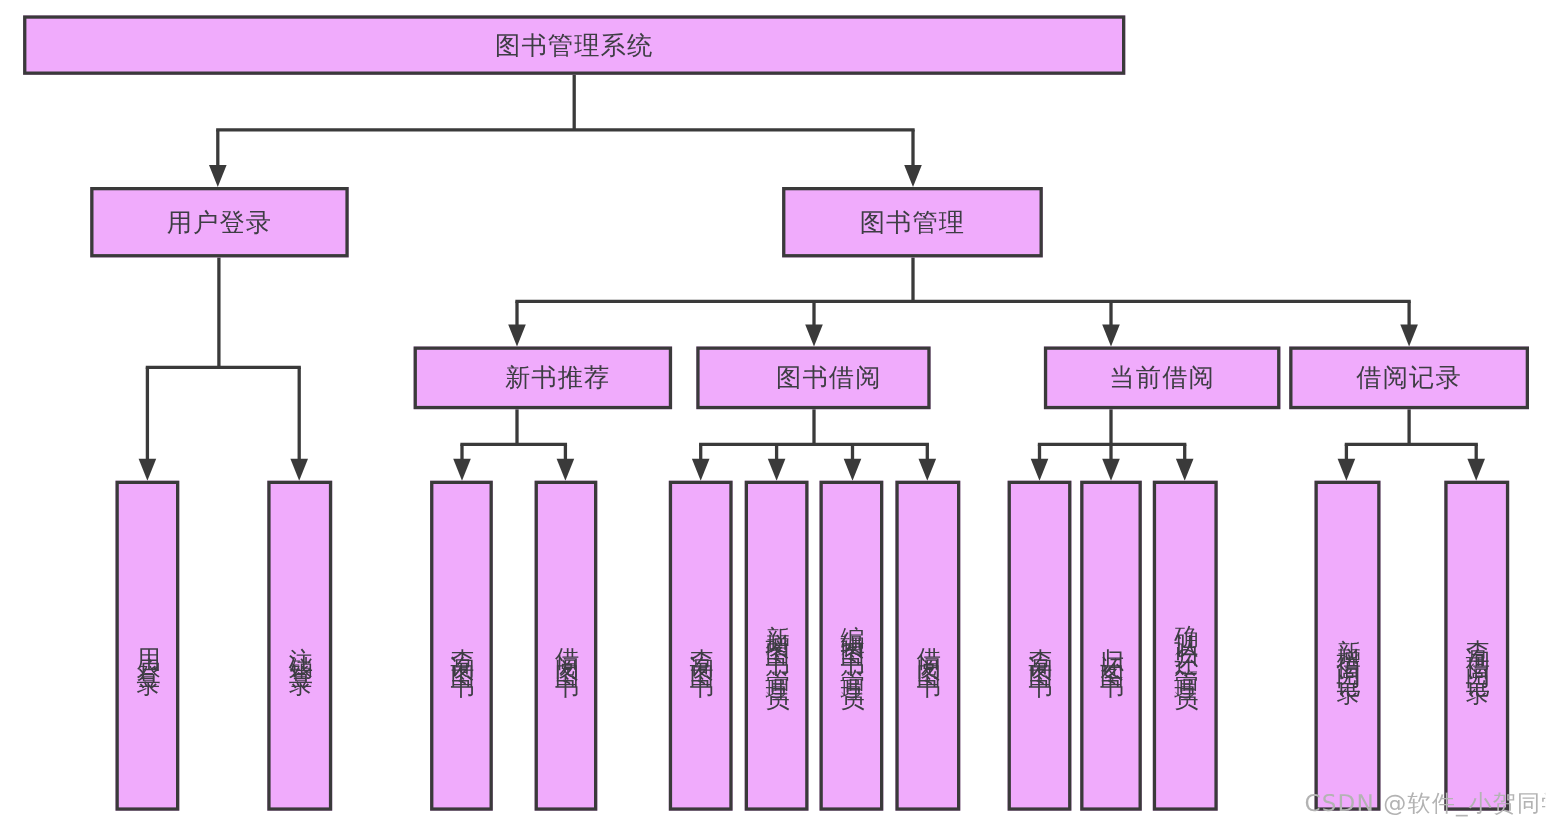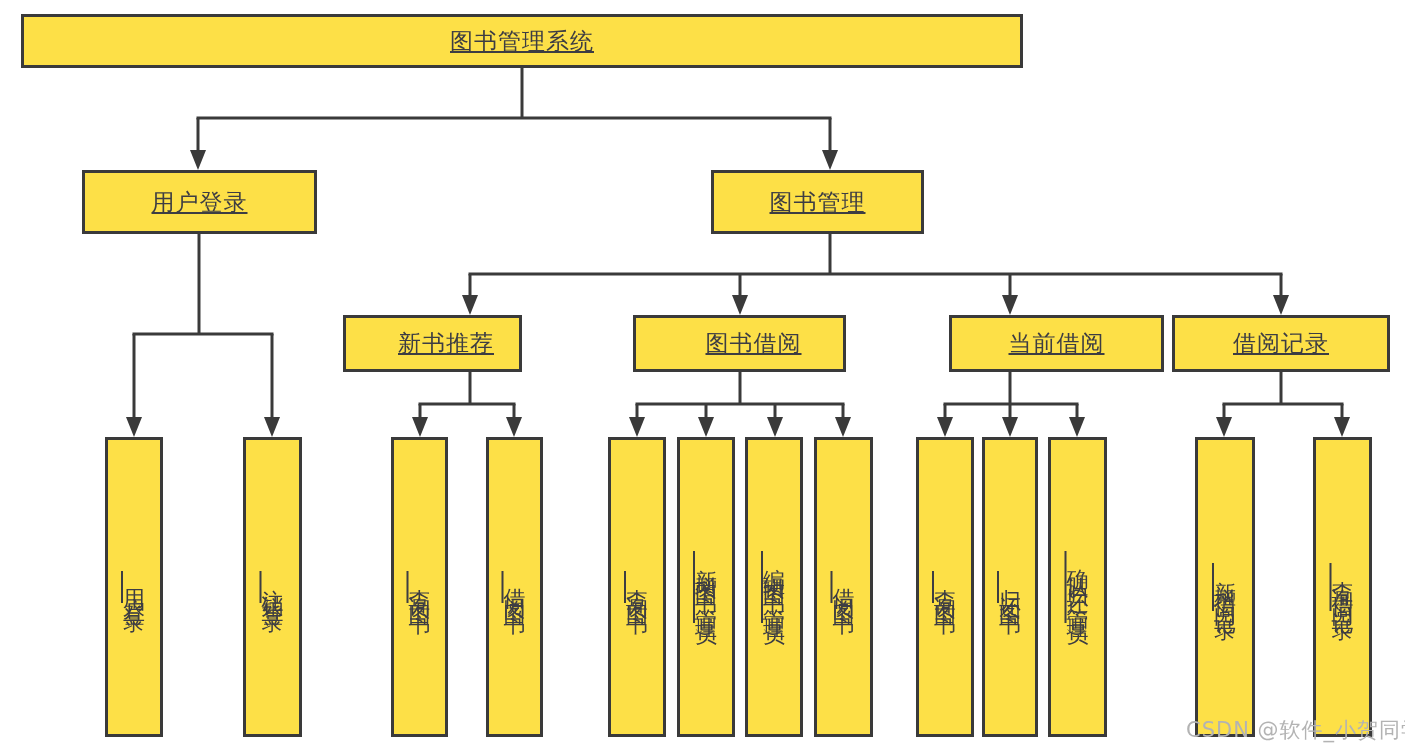--- a/index.html
+++ b/index.html
@@ -19,26 +19,25 @@
     position: absolute;
     left: 0;
     top: 0;
     width: 1405px;
     height: 747px;
   }
   .box {
     position: absolute;
     box-sizing: border-box;
     border: 3px solid #3a3a3a;
-    background: #fde047;
+    background: #f0abfc;
     display: flex;
     align-items: center;
     justify-content: center;
     color: #3d3d43;
-    text-decoration: underline;
   }
   .box.h {
     font-size: 23px;
     letter-spacing: 1px;
   }
   .box.v {
     font-size: 22px;
   }
   .box.v .vtext {
     writing-mode: vertical-rl;
@@ -125,25 +124,25 @@
     <polygon points="1334,417 1350,417 1342,437" stroke="none"></polygon>
   </svg>
 
   <div class="box h" style="left:21px; top:14px; width:1002px; height:54px;">
     <span>图书管理系统</span>
   </div>
 
   <div class="box h" style="left:82px; top:170px; width:235px; height:64px;">
     <span>用户登录</span>
   </div>
-  <div class="box h" style="left:711px; top:170px; width:213px; height:64px;">
+  <div class="box h" style="left:711px; top:170px; width:237px; height:64px;">
     <span>图书管理</span>
   </div>
 
-  <div class="box h" style="left:343px; top:315px; width:179px; height:57px;padding-left:27px;">
+  <div class="box h" style="left:376px; top:315px; width:235px; height:57px;padding-left:27px;">
     <span>新书推荐</span>
   </div>
   <div class="box h" style="left:633px; top:315px; width:213px; height:57px;padding-left:28px;">
     <span>图书借阅</span>
   </div>
   <div class="box h" style="left:903px; top:315px; width:215px; height:57px;margin-left:46px;">
     <span>当前借阅</span>
   </div>
   <div class="box h" style="left:1172px; top:315px; width:218px; height:57px;">
     <span>借阅记录</span>

